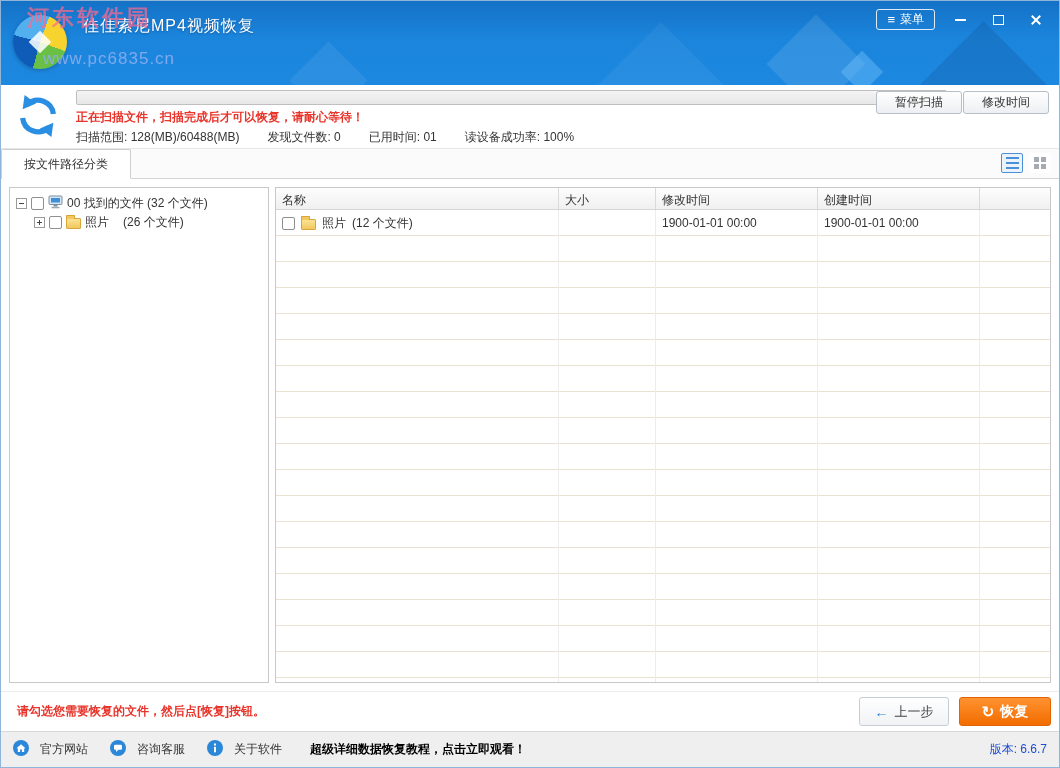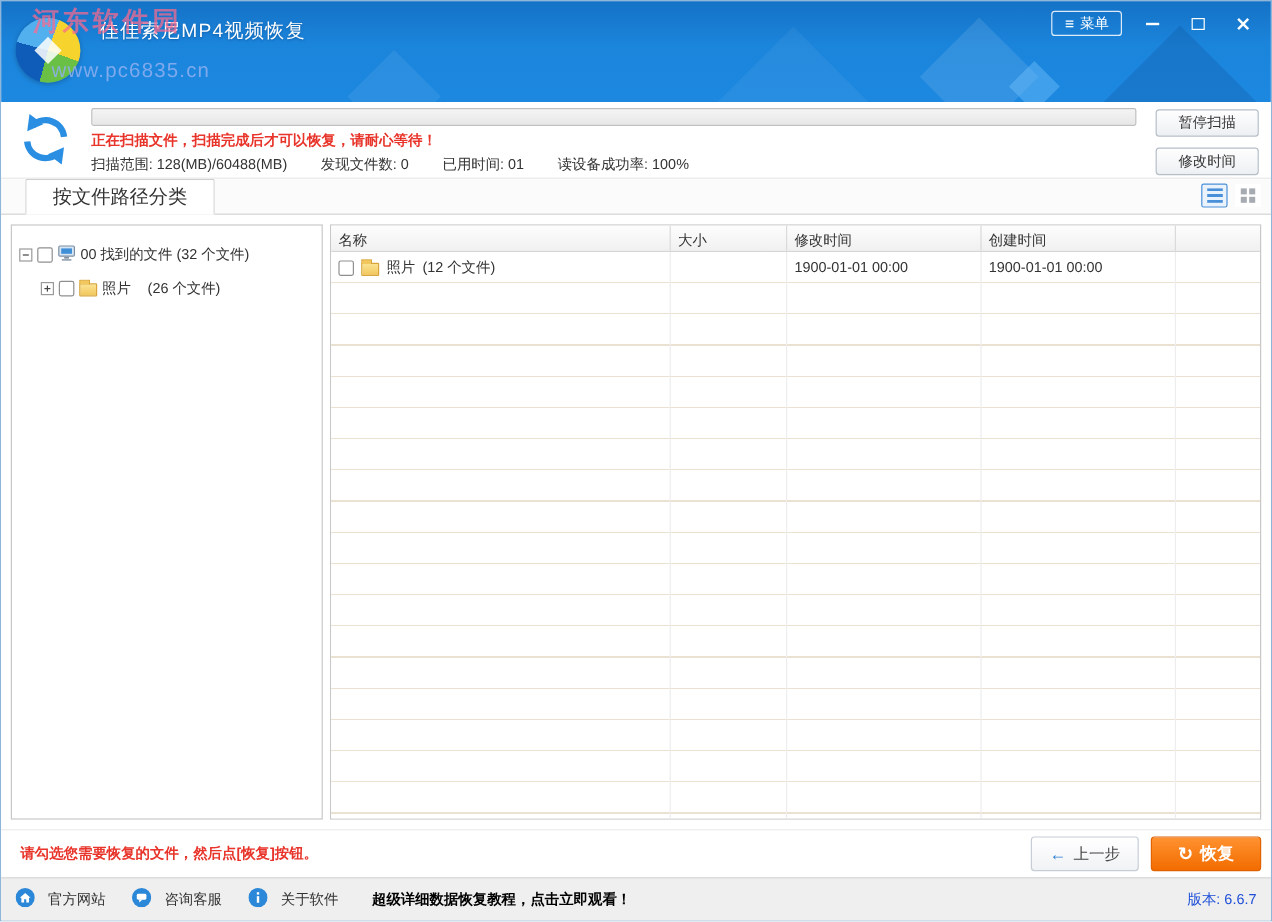--- a/index.html
+++ b/index.html
@@ -34,37 +34,37 @@
 
   
   .scanbar { position:relative; height:64px; background:#fff; border-bottom:1px solid #e6e6e6; flex:0 0 auto; }
   .recycle { position:absolute; left:14px; top:8px; }
   .scan-main { position:absolute; left:75px; top:5px; right:112px; }
   .progress { height:15px; border:1px solid #bfbfbf; border-radius:2px; background:linear-gradient(#f4f4f4,#e7e7e7); overflow:hidden; }
   .progress-fill { height:100%; width:0%; background:linear-gradient(#7cc3f7,#2f93e4); }
   .scan-warning { margin-top:4px; color:#e8342a; font-weight:bold; }
   .scan-stats { margin-top:3px; display:flex; }
   .scan-stats span { margin-right:28px; }
-  .scan-btns { position:absolute; right:10px; top:6px; display:flex; flex-direction:column; gap:9px; }
+  .scan-btns { position:absolute; right:10px; top:6px; display:flex; flex-direction:row; gap:1px; }
   .btn-sm { width:86px; height:23px; font-size:12px; color:#333; background:linear-gradient(#fefefe,#edf0f3); border:1px solid #b6bec8; border-radius:3px; cursor:pointer; }
 
   
   .tabstrip { position:relative; height:30px; background:#fbfbfb; border-bottom:1px solid #d5d5d5; flex:0 0 auto; }
-  .tab { position:absolute; left:20px; bottom:-1px; height:30px; padding:0 22px; display:flex; align-items:center; background:#fff; border:1px solid #cfcfcf; border-bottom:1px solid #fff; border-radius:2px 2px 0 0; font-size:16px; cursor:pointer; }
+  .tab { position:absolute; left:0; bottom:-1px; height:30px; padding:0 22px; display:flex; align-items:center; background:#fff; border:1px solid #cfcfcf; border-bottom:1px solid #fff; border-radius:2px 2px 0 0; font-size:12px; cursor:pointer; }
   .view-toggles { position:absolute; right:8px; top:4px; display:flex; gap:6px; }
   .vt { width:22px; height:20px; display:flex; align-items:center; justify-content:center; background:#fff; border:1px solid transparent; border-radius:2px; cursor:pointer; }
   .vt.active { border-color:#4a90d9; background:#eaf3fc; }
   .ic-list { width:13px; height:12px; background:repeating-linear-gradient(to bottom,#4a90d9 0 2px,transparent 2px 5px); }
   .ic-grid { display:grid; grid-template-columns:5px 5px; grid-template-rows:5px 5px; gap:2px; }
   .ic-grid i { background:#a6abb2; }
 
   
   .content { flex:1 1 auto; display:flex; gap:6px; padding:8px; background:#fff; min-height:0; }
   .tree-panel { width:260px; flex:0 0 auto; border:1px solid #c8c8c8; background:#fff; padding:5px 6px; overflow:hidden; }
-  .tree-row { display:flex; align-items:center; gap:4px; height:18px; margin:10px 0; cursor:default; }
+  .tree-row { display:flex; align-items:center; gap:4px; height:18px; margin:1px 0; cursor:default; }
   .tree-row.child { margin-left:18px; }
   .expander { position:relative; width:11px; height:11px; flex:0 0 auto; border:1px solid #9a9a9a; background:#fff; cursor:pointer; }
   .expander::before { content:""; position:absolute; left:2px; right:2px; top:4px; height:1px; background:#444; }
   .expander.plus::after { content:""; position:absolute; top:2px; bottom:2px; left:4px; width:1px; background:#444; }
   .cb { width:13px; height:13px; flex:0 0 auto; border:1px solid #8f8f8f; border-radius:2px; background:#fff; cursor:pointer; }
   .folder-ic { position:relative; width:15px; height:11px; flex:0 0 auto; background:linear-gradient(#fbe392,#f2c75e); border:1px solid #d8a63d; border-radius:1px; margin-top:2px; }
   .folder-ic::before { content:""; position:absolute; left:-1px; top:-4px; width:7px; height:3px; background:#f2c75e; border:1px solid #d8a63d; border-bottom:none; border-radius:1px 1px 0 0; }
   .tree-label { white-space:nowrap; }
   .gap10 { margin-left:10px; }
 

